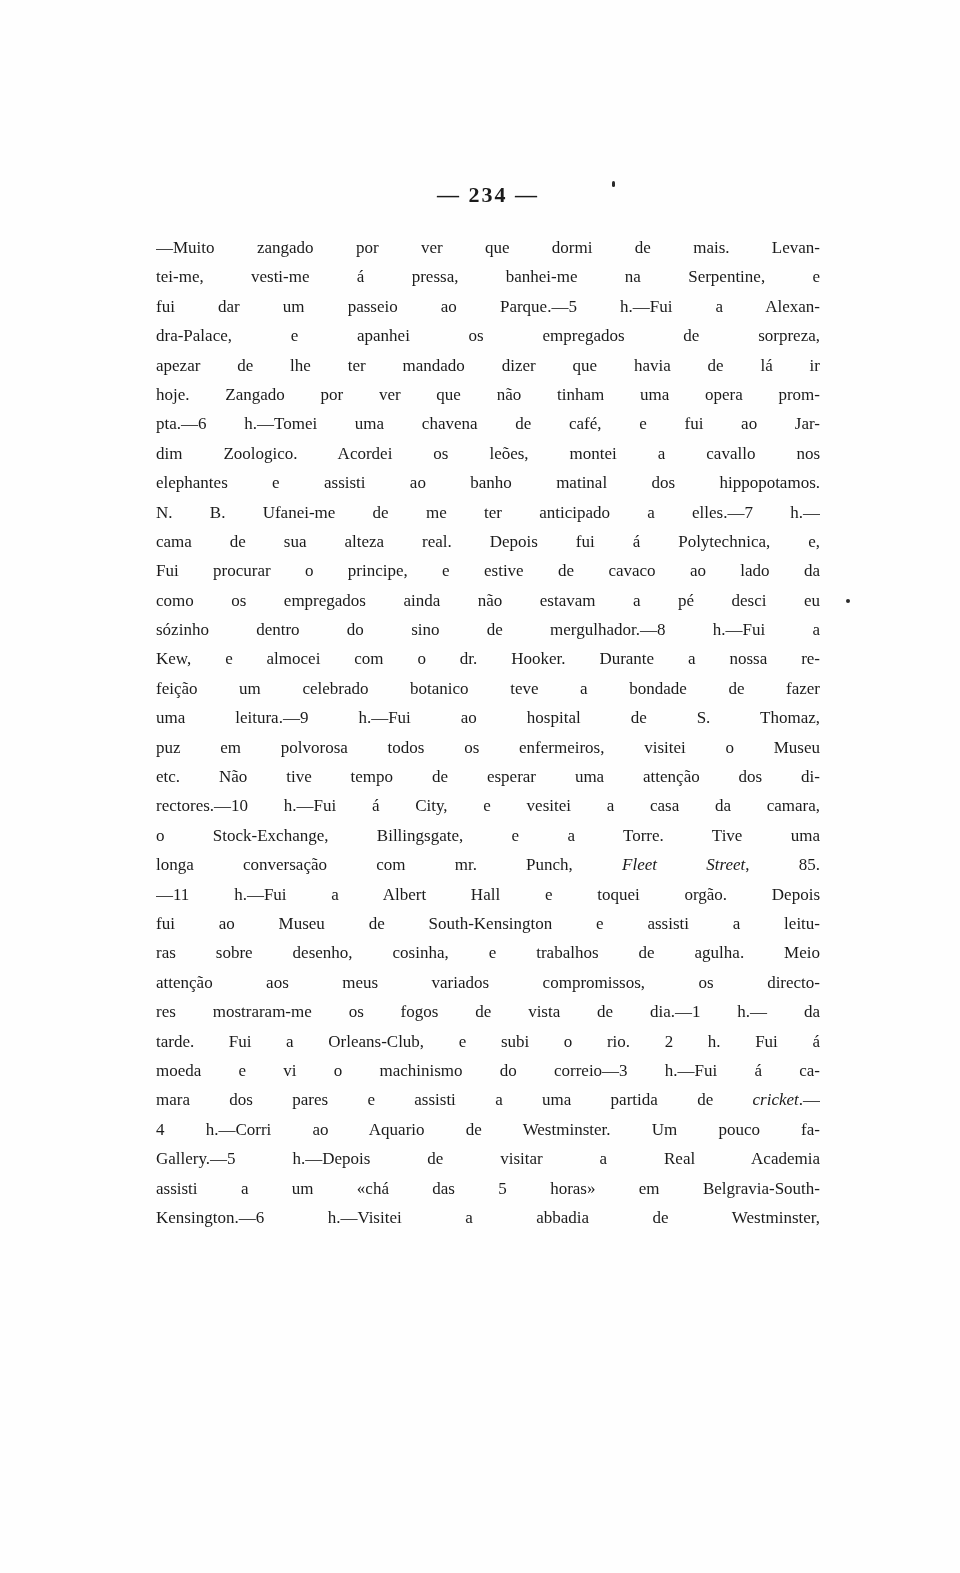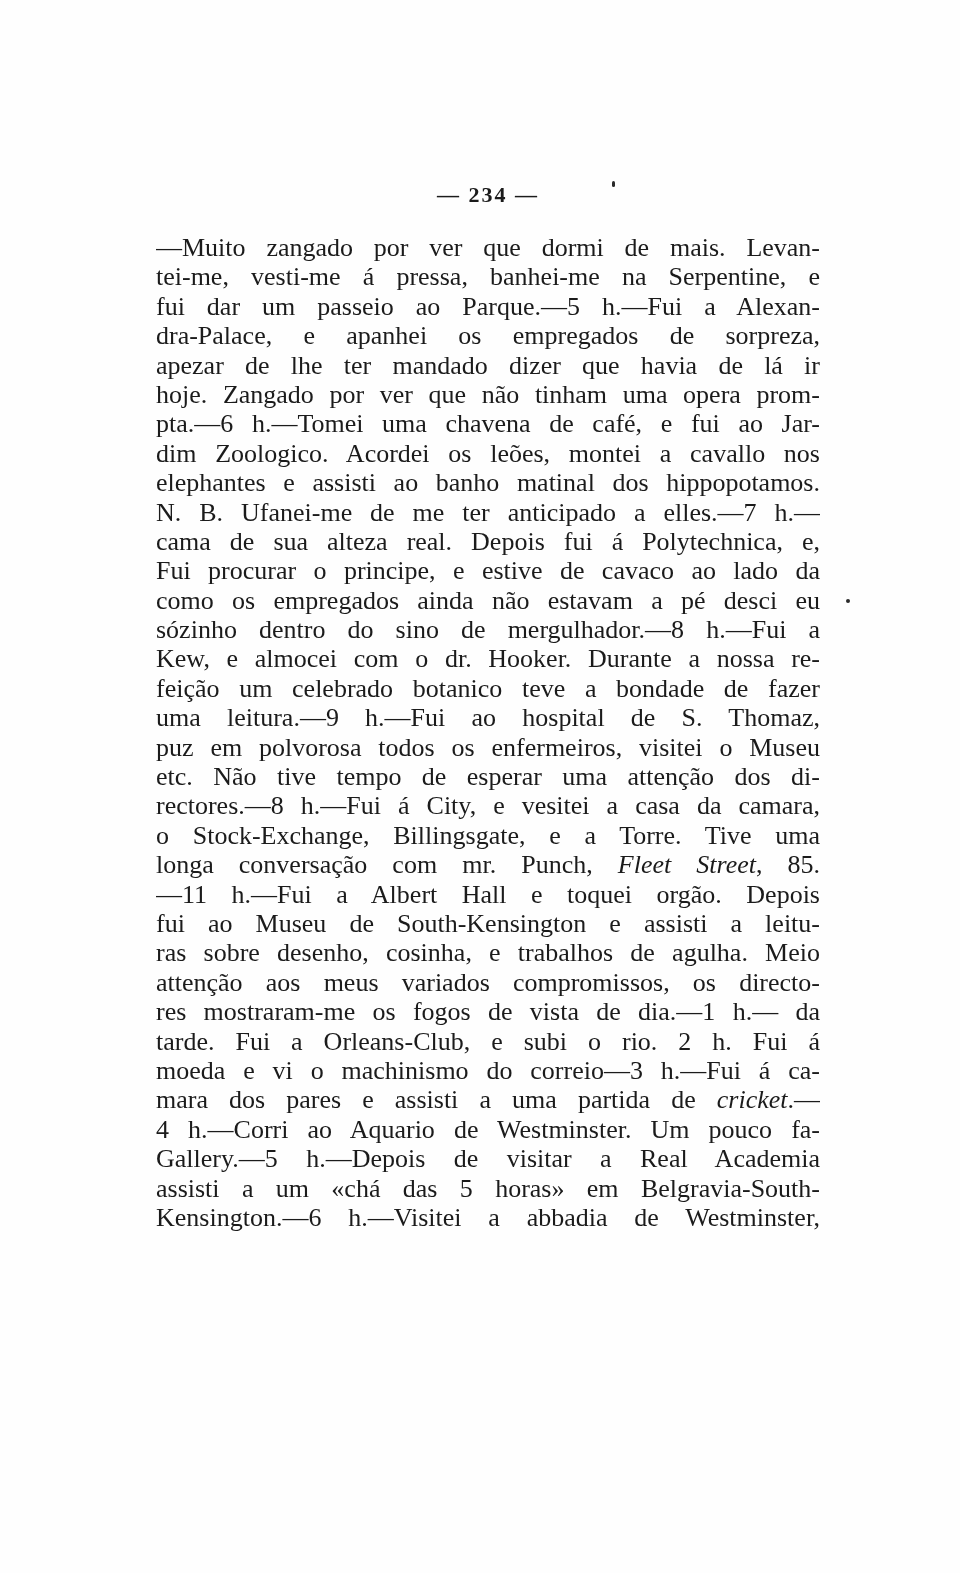--- a/index.html
+++ b/index.html
@@ -23,21 +23,21 @@
     width: 664px;
   }
   .page-number {
     text-align: center;
     font-size: 22px;
     letter-spacing: 2px;
     margin-bottom: 25px;
     font-weight: 700;
   }
   .text-block {
-    font-size: 26px;
+    font-size: 17px;
   }
   .line {
     line-height: 29.4px;
     text-align: justify;
     text-align-last: justify;
     white-space: normal;
     overflow: hidden;
     height: 29.4px;
   }
   .line em {
@@ -83,21 +83,21 @@
         <div class="line">N. B. Ufanei-me de me ter anticipado a elles.—7 h.—</div>
         <div class="line">cama de sua alteza real. Depois fui á Polytechnica, e,</div>
         <div class="line">Fui procurar o principe, e estive de cavaco ao lado da</div>
         <div class="line">como os empregados ainda não estavam a pé desci eu</div>
         <div class="line">sózinho dentro do sino de mergulhador.—8 h.—Fui a</div>
         <div class="line">Kew, e almocei com o dr. Hooker. Durante a nossa re-</div>
         <div class="line">feição um celebrado botanico teve a bondade de fazer</div>
         <div class="line">uma leitura.—9 h.—Fui ao hospital de S. Thomaz,</div>
         <div class="line">puz em polvorosa todos os enfermeiros, visitei o Museu</div>
         <div class="line">etc. Não tive tempo de esperar uma attenção dos di-</div>
-        <div class="line">rectores.—8 h.—Fui á City, e vesitei a casa da camara,</div>
+        <div class="line">rectores.—10 h.—Fui á City, e vesitei a casa da camara,</div>
         <div class="line">o Stock-Exchange, Billingsgate, e a Torre. Tive uma</div>
         <div class="line">longa conversação com mr. Punch, <em>Fleet Street</em>, 85.</div>
         <div class="line">—11 h.—Fui a Albert Hall e toquei orgão. Depois</div>
         <div class="line">fui ao Museu de South-Kensington e assisti a leitu-</div>
         <div class="line">ras sobre desenho, cosinha, e trabalhos de agulha. Meio</div>
         <div class="line">attenção aos meus variados compromissos, os directo-</div>
         <div class="line">res mostraram-me os fogos de vista de dia.—1 h.— da</div>
         <div class="line">tarde. Fui a Orleans-Club, e subi o rio. 2 h. Fui á</div>
         <div class="line">moeda e vi o machinismo do correio—3 h.—Fui á ca-</div>
         <div class="line">mara dos pares e assisti a uma partida de <em>cricket</em>.—</div>

